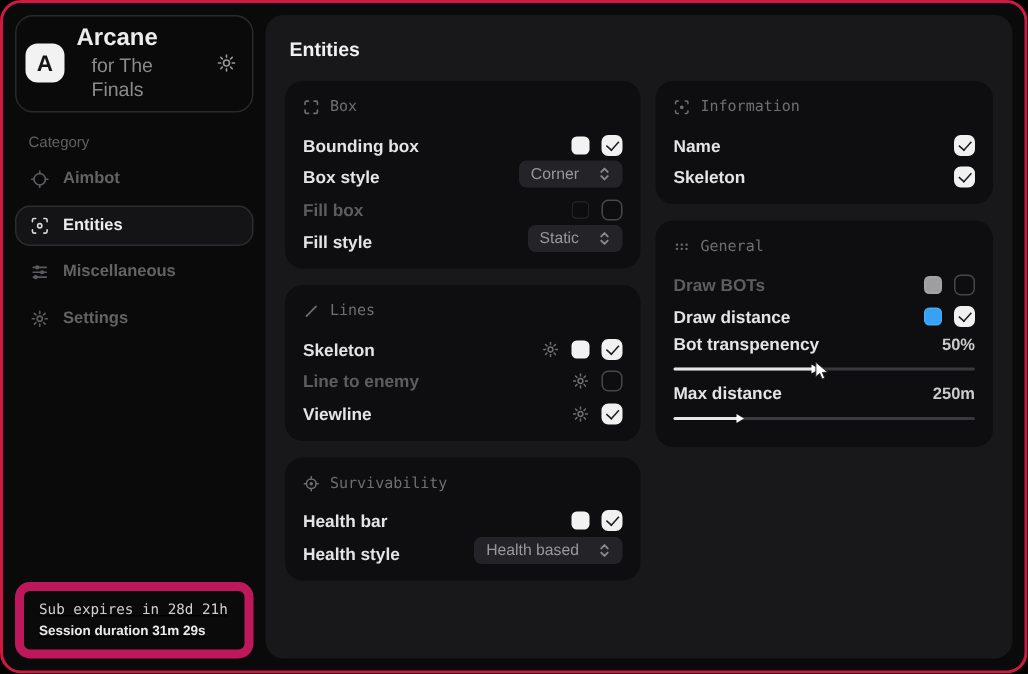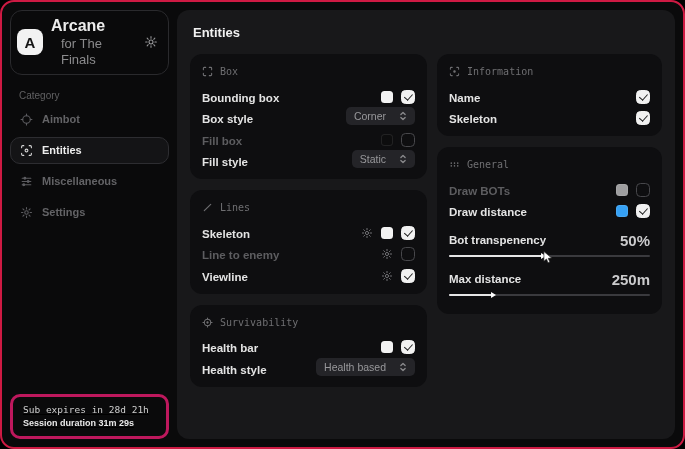--- a/index.html
+++ b/index.html
@@ -16,21 +16,21 @@
   .brand-name { font-size:16px; font-weight:700; color:#ececec; line-height:1.25; }
   .brand-sub { font-size:13px; color:#8b8b8d; line-height:1.25;padding-left:10px; }
   .brand-gear { margin-left:auto; color:#9b9b9d; display:flex; }
   .category { margin:15px 0 5px 9px; font-size:10px; color:#606062; }
   .nav { display:flex; flex-direction:column; gap:4px; }
   .nav-item { display:flex; align-items:center; gap:9px; padding:6px 9px; font-size:11px; font-weight:700; color:#636366; border:1px solid transparent; border-radius:10px; cursor:pointer; }
   .nav-item .nav-icon { display:flex; color:#5c5c60; }
   .nav-item.active { color:#ededed; background:#141416; border-color:#2d2d31; }
   .nav-item.active .nav-icon { color:#d8d8d8; }
   .side-spacer { flex:1; }
-  .session { border:3px solid #be185d; border-radius:10px; padding:7px 10px 8px;text-decoration:underline; }
+  .session { border:6px solid #be185d; border-radius:10px; padding:7px 10px 8px;text-decoration:underline; }
   .session-expiry { font-family:"DejaVu Sans Mono", monospace; font-size:9.5px; color:#cfcfcf; white-space:nowrap; }
   .session-duration { margin-top:3px; font-size:9px; font-weight:700; color:#eaeaea; }
   
   .main { flex:1; margin:8px 8px 8px 0; background:#18181a; border-radius:12px; padding:12px 13px; overflow:hidden; }
   .main-title { font-size:13px; font-weight:700; color:#f1f1f1; margin:3px 0 14px 3px; }
   .columns { display:flex; gap:10px; align-items:flex-start; }
   .col-left { width:237px; flex:0 0 237px; }
   .col-right { flex:1; }
   .card { background:#0e0e10; border-radius:12px; padding:9px 12px 11px; margin-bottom:11px; }
   .card-header { display:flex; align-items:flex-start; gap:7px; font-family:"DejaVu Sans Mono", monospace; font-size:10px; color:#6f6f72; padding:3px 0 5px; }
@@ -39,23 +39,23 @@
   .row-label { font-size:11.5px; font-weight:600; color:#e4e4e4; }
   .row.dim .row-label { color:#5d5d60; }
   .controls { display:flex; align-items:center; gap:8px; }
   .gear-mini { display:flex; color:#707074; cursor:pointer; }
   .swatch { width:12px; height:12px; border-radius:3.5px; box-shadow:inset 0 0 0 1px rgba(255,255,255,0.09); cursor:pointer; }
   .checkbox { width:14px; height:14px; border-radius:4.5px; border:1.5px solid #47474b; position:relative; cursor:pointer; }
   .checkbox.checked { background:#f1f1f1; border-color:#f1f1f1; }
   .checkbox.checked::after { content:""; position:absolute; left:4px; top:1px; width:3.5px; height:7px; border:solid #1b1b1b; border-width:0 1.8px 1.8px 0; transform:rotate(42deg); }
   .dropdown { display:flex; align-items:center; gap:13px; background:#242428; border-radius:5px; padding:3px 8px; font-size:10.5px; color:#98989b; cursor:pointer; }
   .dropdown svg { color:#8a8a8d; }
-  .slider-group { margin-top:13px; }
+  .slider-group { margin-top:3px; }
   .slider-head { display:flex; align-items:center; justify-content:space-between; min-height:18px; }
-  .slider-value { font-size:15px; font-weight:600; color:#cbcbcd; }
+  .slider-value { font-size:11px; font-weight:600; color:#cbcbcd; }
   .slider-track { position:relative; margin:6px 0 7px; height:2px; background:#3a3a3e; border-radius:2px; cursor:pointer; }
   .slider-fill { position:absolute; left:0; top:0; height:2px; background:#e6e6e6; border-radius:2px; }
   .slider-thumb { position:absolute; top:-2.5px; margin-left:-2px; width:0; height:0; border-left:5px solid #fdfdfd; border-top:3.5px solid transparent; border-bottom:3.5px solid transparent; }
   .cursor-overlay { position:absolute; top:-4px; z-index:3; display:flex; }
 </style>
 </head>
 <body>
 
 <div class="window" style="border-color: rgb(206, 26, 67);">
 

